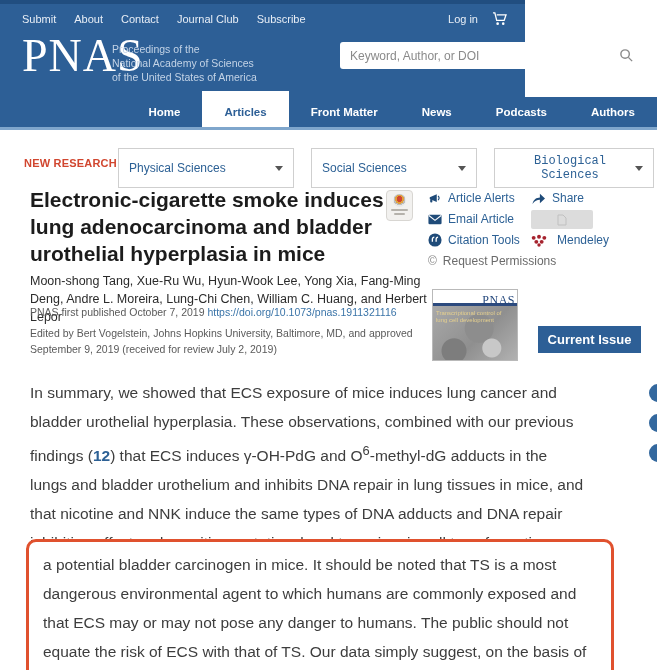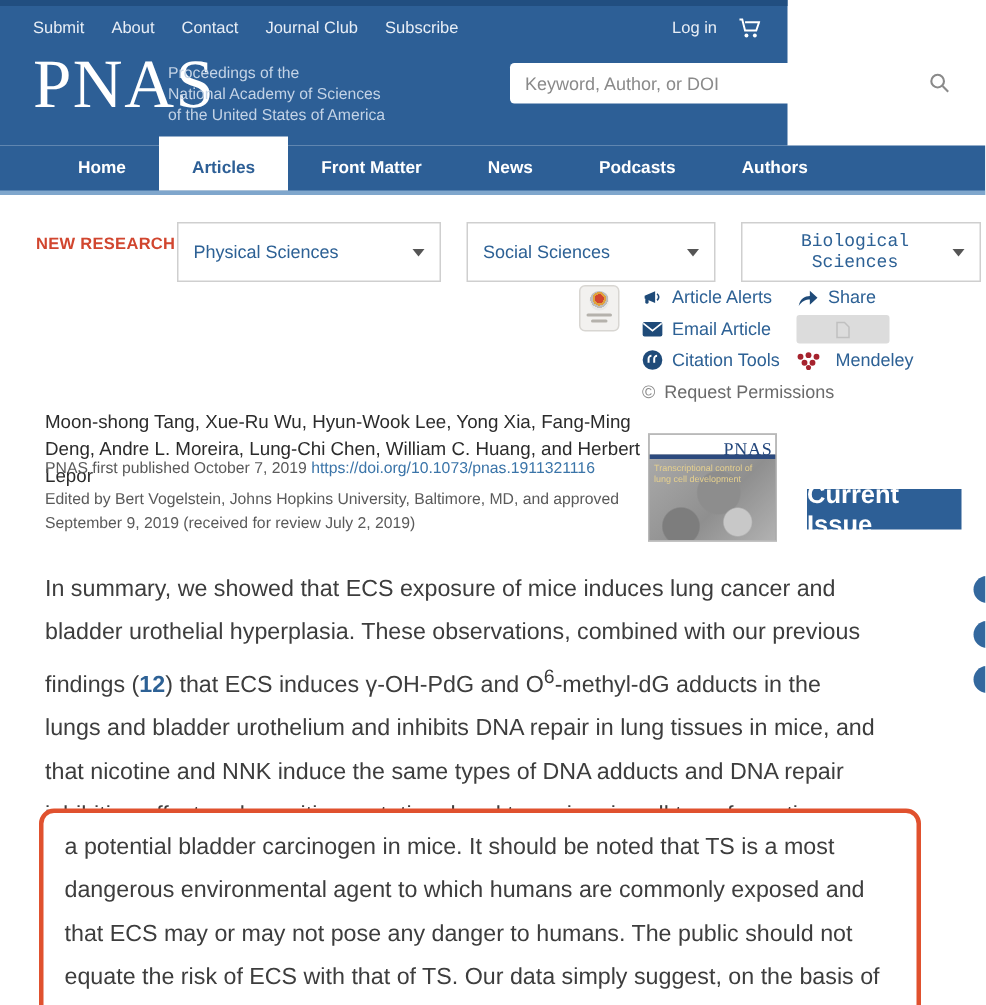--- a/index.html
+++ b/index.html
@@ -20,21 +20,21 @@
   .tagline { position:absolute; left:112px; top:38px; color:#c3d3e6; font-size:10.5px; line-height:14px; }
 
   .search-area { position:absolute; left:340px; top:38px; width:302px; }
   .search-box { position:relative; width:302px; height:27px; background:#fff; border-radius:3px; }
   .search-box input { position:absolute; left:0; top:0; width:100%; height:100%; border:0; outline:none; background:transparent; padding:0 30px 0 10px; font-size:12px; color:#444; font-family:"Liberation Sans", sans-serif; }
   .search-box input::placeholder { color:#8a8a8a; }
   .search-icon { position:absolute; right:8px; top:6px; }
   .advanced { margin-top:8px; text-align:right; color:#ffffff; font-size:11px; font-weight:bold; cursor:pointer; }
 
   
-  .nav { position:absolute; left:0; top:97px; width:657px; height:33px; background:#2d5f96; border-bottom:3px solid #7fa6cc; display:flex; align-items:stretch; padding-left:30px; }
+  .nav { position:absolute; left:0; top:97px; width:657px; height:33px; background:#2d5f96; border-bottom:3px solid #7fa6cc; display:flex; align-items:stretch; padding-left:30px;justify-content:flex-end; }
   .nav-item { color:#ffffff; font-size:11.5px; font-weight:bold; display:flex; align-items:center; padding:0 22px; cursor:pointer; }
   .nav-item.active { background:#ffffff; color:#2d5f96; margin-top:-6px; padding-top:6px; }
 
   
   .research-label { position:absolute; left:24px; top:157px; color:#d1462f; font-size:11px; font-weight:bold; letter-spacing:.2px; }
   .select { position:absolute; top:148px; height:40px; background:#fff; border:1px solid #cfcfcf; display:flex; align-items:center; justify-content:space-between; padding:0 10px; cursor:pointer;text-align:center; }
   .select .sel-label { color:#2d6195; font-size:12px; }
   .caret { width:0; height:0; border-left:4px solid transparent; border-right:4px solid transparent; border-top:5px solid #555; }
   #sel1 { left:118px; width:176px; }
   #sel2 { left:311px; width:166px; }
@@ -69,21 +69,21 @@
   .cover .cov-top { height:13px; background:#fff; text-align:right; padding-right:2px; }
   .cover .cov-top .cov-logo { font-family:"Liberation Serif", serif; color:#24477c; font-size:12px; line-height:13px; letter-spacing:.5px; }
   .cover .cov-bar { height:3px; background:#2c4a7e; }
   .cover .cov-img { height:56px; background:
       radial-gradient(circle at 70% 75%, #c8c8c8 0 9px, transparent 10px),
       radial-gradient(circle at 25% 80%, #7d7d7d 0 12px, transparent 13px),
       radial-gradient(circle at 55% 40%, #8d8d8d 0 14px, transparent 15px),
       linear-gradient(135deg, #a9a9a9, #8f8f8f 55%, #b3b3b3);
       position:relative; }
   .cover .cov-caption { position:absolute; left:3px; top:4px; width:70px; color:#e6d08e; font-size:6px; line-height:7px; }
-  .current-issue { position:absolute; left:538px; top:326px; width:103px; height:27px; background:#2d5f96; color:#fff; font-size:17px; font-weight:bold; display:flex; align-items:center; justify-content:center; border-radius:0; cursor:pointer; }
+  .current-issue { position:absolute; left:538px; top:326px; width:103px; height:27px; background:#2d5f96; color:#fff; font-size:13px; font-weight:bold; display:flex; align-items:center; justify-content:center; border-radius:0; cursor:pointer; }
 
   
   .body-text { position:absolute; left:30px; top:378px; width:556px; font-size:15.5px; line-height:29px; color:#3d3d3d; }
   .body-text .ref { color:#2d6195; font-weight:bold; text-decoration:none; }
   .highlight-box { position:absolute; left:26px; top:539px; width:588px; border:3px solid #e0512e; border-radius:10px; padding:8px 14px 10px 14px; font-size:15.5px; line-height:29px; color:#3d3d3d; background:#fff; }
 
   
   .float-btn { position:absolute; width:18px; height:18px; border-radius:50%; background:#33689e; right:-10px; cursor:pointer; }
   #fb1 { top:384px; } #fb2 { top:414px; } #fb3 { top:444px; }
 </style>
@@ -149,20 +149,21 @@
   </div>
   <div class="select" id="sel2">
     <span class="sel-label">Social Sciences</span>
     <span class="caret"></span>
   </div>
   <div class="select" id="sel3">
     <span class="sel-label">Biological Sciences</span>
     <span class="caret"></span>
   </div>
 
+  <h1 class="title">Electronic-cigarette smoke induces lung adenocarcinoma and bladder urothelial hyperplasia in mice</h1>
 
   <div class="crossmark">
     <div class="cm-circle"></div>
     <div class="cm-bar"></div>
     <div class="cm-bar short"></div>
   </div>
 
   <div class="authors">Moon-shong Tang, Xue-Ru Wu, Hyun-Wook Lee, Yong Xia, Fang-Ming Deng, Andre L. Moreira, Lung-Chi Chen, William C. Huang, and Herbert Lepor</div>
 
   <div class="publine">

